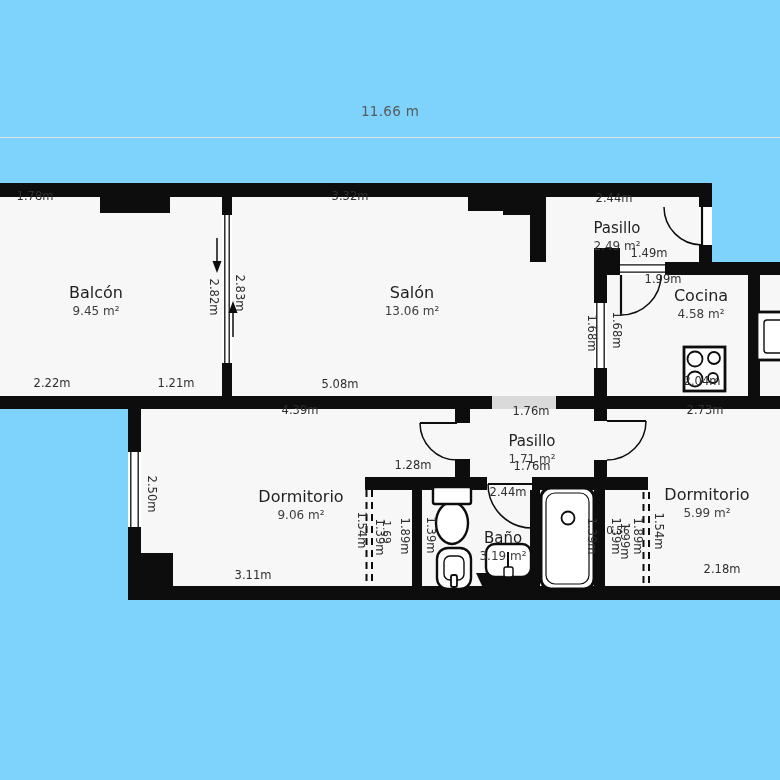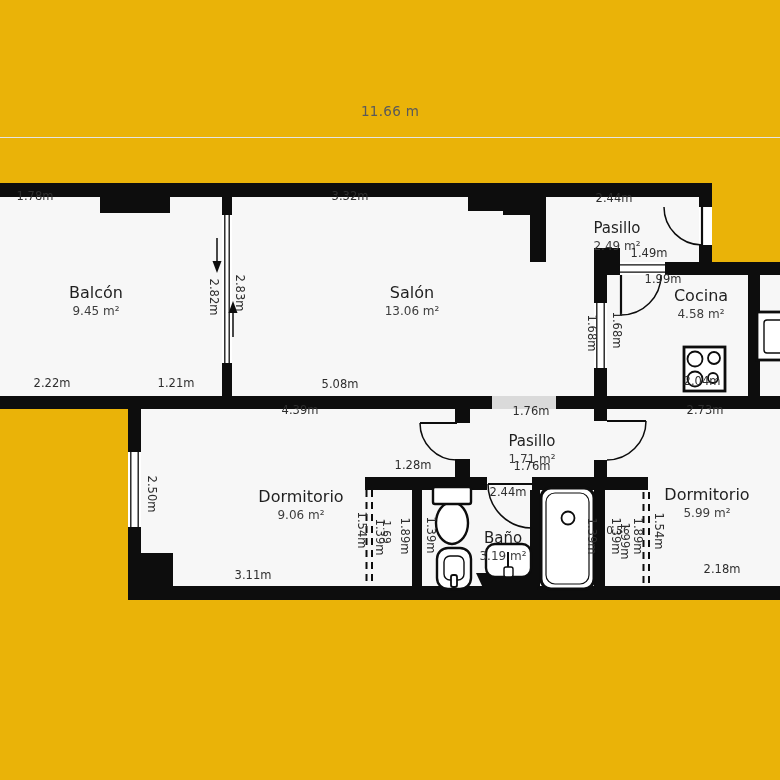--- a/index.html
+++ b/index.html
@@ -1,16 +1,16 @@
 <!DOCTYPE html>
 <html><head>
 <meta charset="utf-8">
 <style>
   html,body{margin:0;padding:0;background:#ffffff;}
-  .stage{position:relative;width:780px;height:780px;background:#eab308;overflow:hidden;
+  .stage{position:relative;width:780px;height:780px;background:#7dd3fc;overflow:hidden;
          font-family:"DejaVu Sans","Liberation Sans",sans-serif;}
   .scale-label{position:absolute;left:310px;top:103px;width:160px;text-align:center;
                font-size:13.5px;color:#5a5a5a;letter-spacing:.3px;}
   .scale-line{position:absolute;left:0;top:137px;width:780px;height:0;
               border-top:1.5px solid #e4e4e4;}
   svg{position:absolute;left:0;top:0;}
   text{font-family:"DejaVu Sans","Liberation Sans",sans-serif;}
   .room-name{fill:#1f1f1f;}
   .room-area{fill:#3d3d3d;font-size:12px;}
   .dim{fill:#2e2e2e;}

